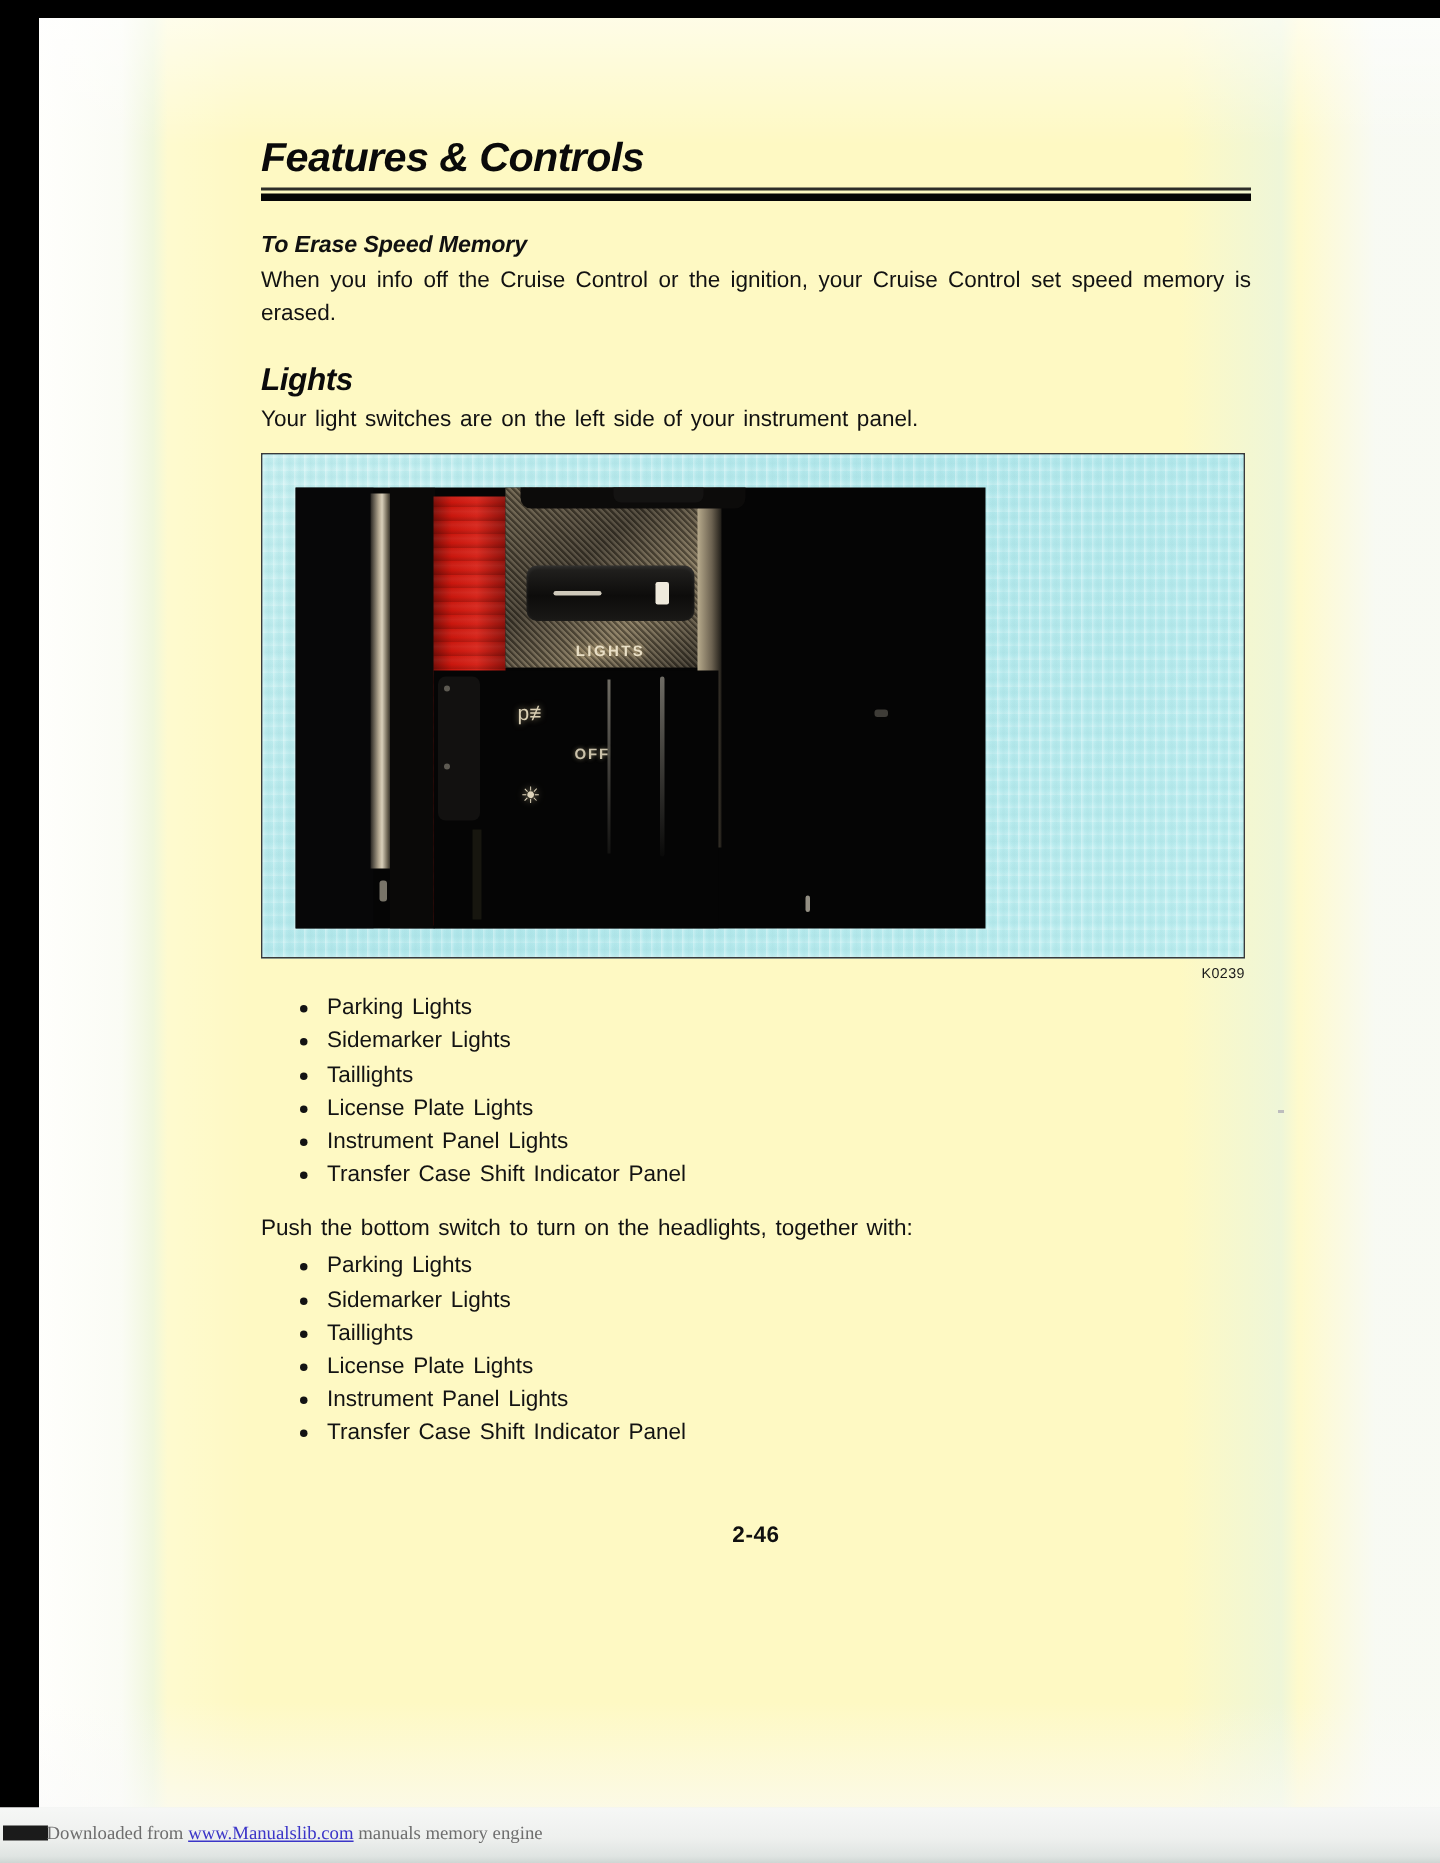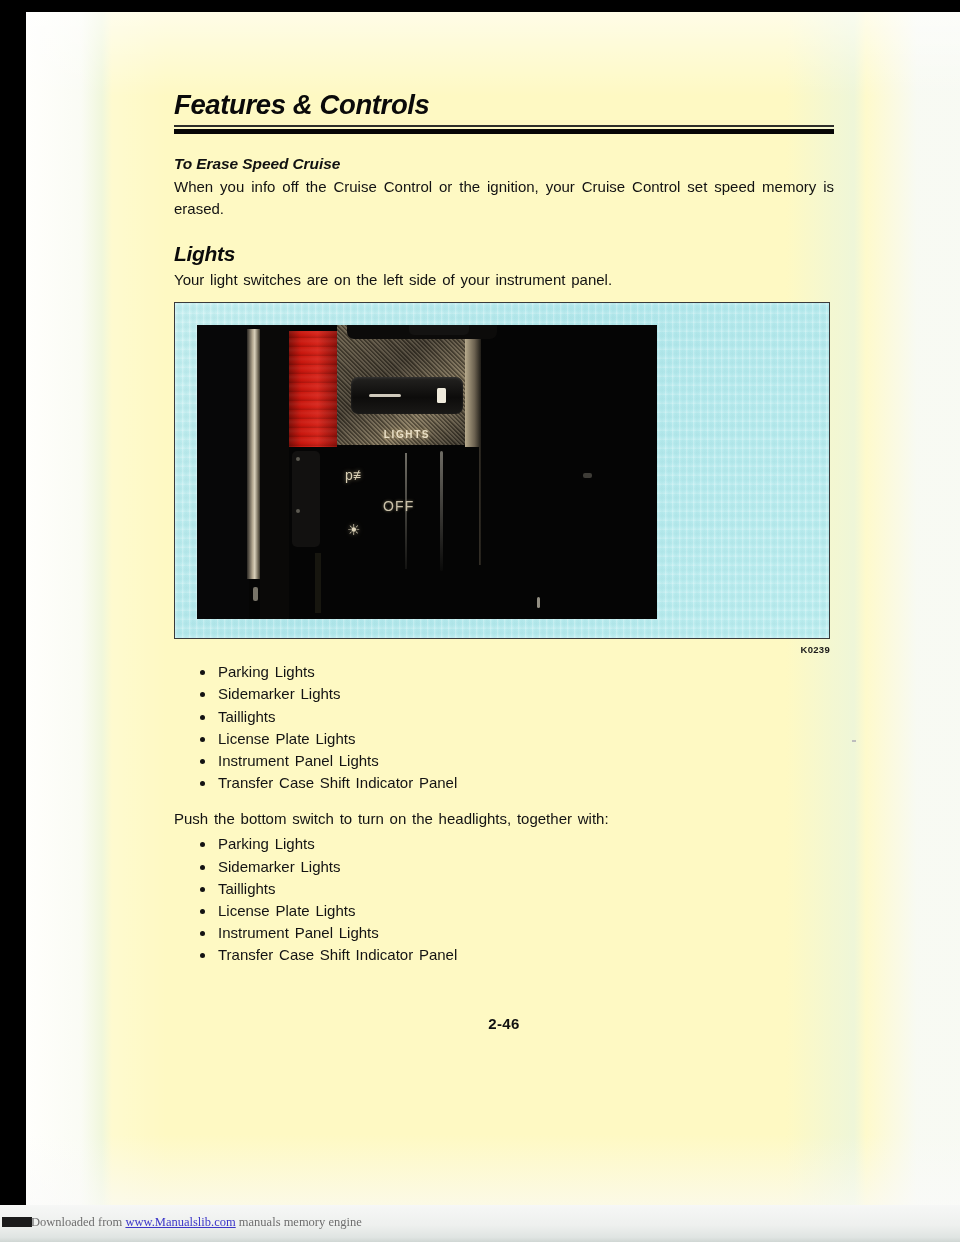--- a/index.html
+++ b/index.html
@@ -143,38 +143,38 @@
     font-family:"Liberation Sans",sans-serif;
     font-size:10px;font-weight:bold;letter-spacing:1.6px;
     color:#e9dfc6;text-shadow:0 0 4px rgba(255,225,160,.75);
   }
   .ph-lowerblk{position:absolute;left:92px;top:122px;width:190px;height:172px;background:#050505;}
   .ph-knob{position:absolute;left:95px;top:126px;width:28px;height:96px;background:#121110;border-radius:5px;}
   .ph-knob-d1{position:absolute;left:99px;top:132px;width:4px;height:4px;border-radius:50%;background:#5d5a52;}
   .ph-knob-d2{position:absolute;left:99px;top:184px;width:4px;height:4px;border-radius:50%;background:#5d5a52;}
   .ph-sym-park{position:absolute;left:148px;top:142px;font-size:14px;color:#d9cfb4;
     font-family:"Liberation Sans",sans-serif;text-shadow:0 0 4px rgba(240,220,170,.55);}
-  .ph-off{position:absolute;left:186px;top:173px;font-size:14px;color:#cbc2aa;letter-spacing:1.2px;
-    font-family:"Liberation Sans",sans-serif;text-shadow:0 0 3px rgba(230,215,170,.5);}
+  .ph-off{position:absolute;left:186px;top:173px;font-size:10px;color:#cbc2aa;letter-spacing:1.2px;
+    font-family:"Liberation Sans",sans-serif;text-shadow:0 0 3px rgba(230,215,170,.5);font-weight:bold;}
   .ph-sym-head{position:absolute;left:150px;top:196px;font-size:15px;color:#ded4ba;
     font-family:"Liberation Sans",sans-serif;text-shadow:0 0 5px rgba(240,225,175,.6);}
   .ph-stalk{position:absolute;left:208px;top:128px;width:2px;height:116px;
     background:linear-gradient(180deg,rgba(200,195,180,.55),rgba(120,116,104,.12));}
   .ph-edge-hl{position:absolute;left:243px;top:126px;width:3px;height:120px;
     background:linear-gradient(180deg,rgba(215,210,195,.5),rgba(90,88,80,.05));border-radius:2px;}
   .ph-btm-rod{position:absolute;left:118px;top:228px;width:6px;height:60px;background:#17160f;}
   .ph-spark1{position:absolute;left:56px;top:262px;width:5px;height:14px;background:rgba(214,206,186,.55);border-radius:2px;}
   .ph-spark2{position:absolute;left:340px;top:272px;width:3px;height:11px;background:rgba(225,218,200,.65);border-radius:2px;}
   .ph-spark3{position:absolute;left:386px;top:148px;width:9px;height:5px;background:rgba(110,106,96,.55);border-radius:2px;}
 
   .fig-caption{
     width:656px;
     text-align:right;
     font-size:9.5px;
-    font-weight:bold;
+    font-weight:normal;
     color:#1a1a1a;
     margin-top:5px;
     letter-spacing:.3px;
   }
 
   
   .lead-in{
     font-size:15px;color:#121212;margin:19px 0 0 0;word-spacing:1.6px;
   }
   ul.bullets{list-style:none;margin:6px 0 0 0;padding:0;}
@@ -239,21 +239,21 @@
     <div class="content">
 
       <h1 class="chapter-title">Features &amp; Controls</h1>
 
       <div class="rule-wrap">
         <div class="rule-thin"></div>
         <div class="rule-gap"></div>
         <div class="rule-thick"></div>
       </div>
 
-      <h2 class="subhead">To Erase Speed Cruise</h2>
+      <h2 class="subhead">To Erase Speed Memory</h2>
       <p class="body-text">When you info off the Cruise Control or the ignition, your Cruise Control set speed memory is erased.</p>
 
       <h2 class="section-head">Lights</h2>
       <p class="body-text nojust">Your light switches are on the left side of your instrument panel.</p>
 
       <div class="figure">
         <div class="fig-bg"></div>
         <div class="photo">
           <div class="ph-dark-left"></div>
           <div class="ph-chrome"></div>

